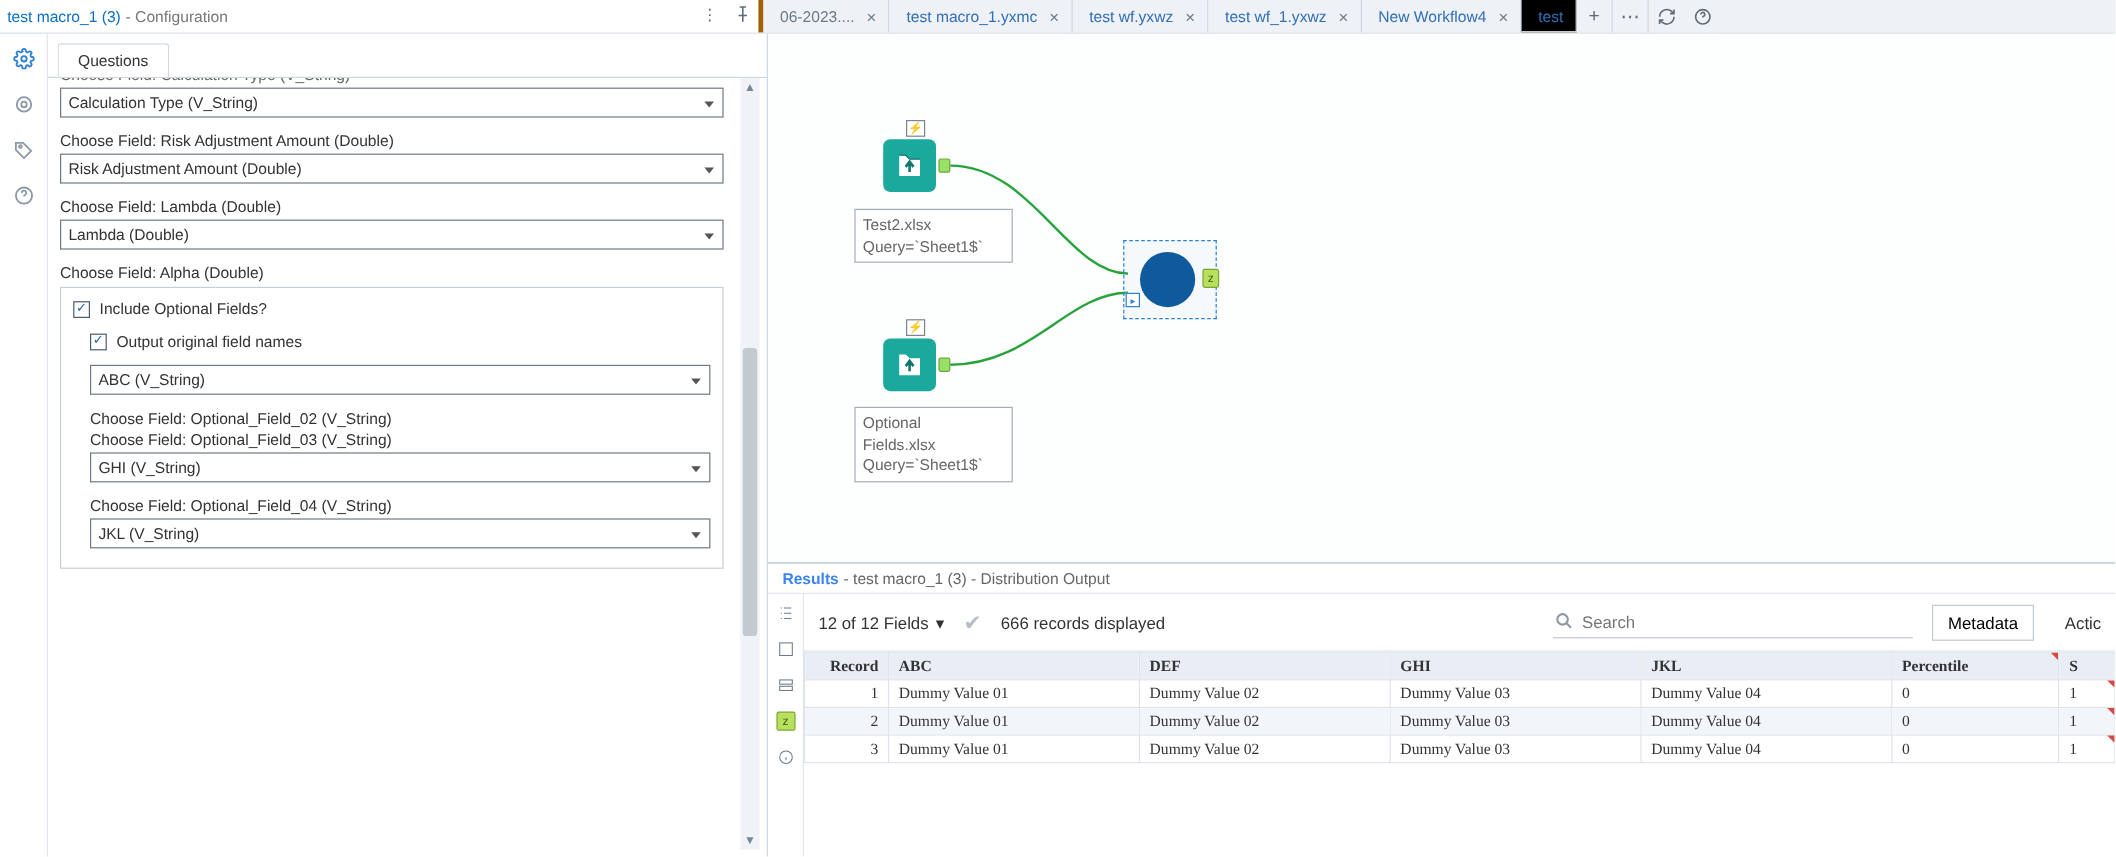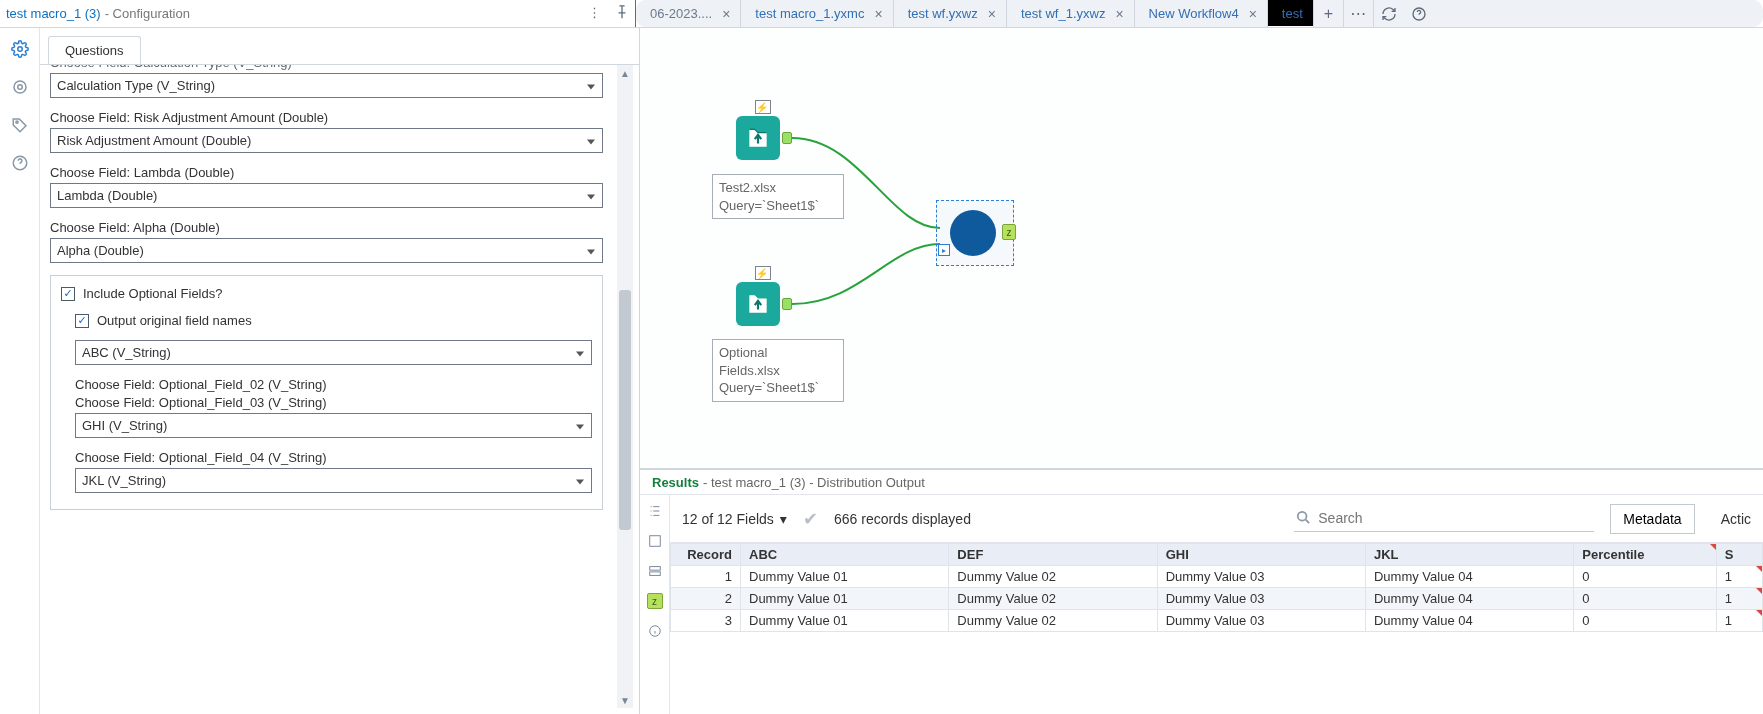--- a/index.html
+++ b/index.html
@@ -20,42 +20,41 @@
   display: flex;
   align-items: stretch;
   height: 28px;
   border-bottom: 1px solid #d0d7de;
 }
 .titlearea {
   flex: 0 0 636px;
   display: flex;
   align-items: center;
   padding-left: 6px;
-  border-right: 1px solid #a16207;
+  border-right: 4px solid #a16207;
   background: #fff;
   position: relative;
 }
 .titlearea .title-main { color: #0b70c3; font-size: 13px; }
 .titlearea .title-sub  { color: #777;   font-size: 13px; margin-left: 4px; }
 .titlearea .title-actions {
   position: absolute;
   right: 6px;
   display: flex;
   gap: 14px;
   color: #5f6b7c;
 }
 .titlearea .title-actions span { cursor: pointer; }
 
 .tabstrip {
   flex: 1;
   display: flex;
   align-items: stretch;
   background: #eef1f5;
   overflow: hidden;
-  border-radius: 10px;
 }
 .tab {
   display: flex;
   align-items: center;
   padding: 0 10px 0 14px;
   border-right: 1px solid #d0d7de;
   color: #316fb6;
   font-size: 13px;
   cursor: pointer;
   white-space: nowrap;
@@ -278,21 +277,21 @@
 
 
 .resultsheader {
   height: 26px;
   border-top: 2px solid #d0d7de;
   display:flex; align-items:center;
   padding-left: 12px;
   font-size: 13px;
   color:#666;
 }
-.resultsheader b { color:#15803d; font-weight:600; margin-right:4px;}
+.resultsheader b { color:#3b82f6; font-weight:600; margin-right:4px;}
 .resultsbody {
   flex: 0 0 220px;
   display:flex;
   border-top: 1px solid #e2e6ec;
   overflow:hidden;
 }
 .res-sidebar {
   flex: 0 0 30px;
   border-right: 1px solid #e2e6ec;
   display:flex; flex-direction:column; align-items:center;
@@ -322,21 +321,21 @@
   gap:8px;
 }
 .res-toolbar .search input {
   border:none; outline:none; font-size:14px; flex:1; color:#333;
 }
 .res-toolbar .meta-btn {
   border:1px solid #c3c9d0; padding:6px 12px; font-size:14px; background:#fff; cursor:pointer;
 }
 .res-toolbar .actions { font-size:14px; color:#333; padding-left:10px;}
 .res-table { flex:1; overflow:auto;}
-table { border-collapse: collapse; width: max-content; min-width:100%;}
+table { border-collapse: collapse; width: max-content; min-width:100%;font-family:Liberation Serif, serif;}
 th, td {
   border: 1px solid #dfe4ea;
   padding: 3px 8px;
   font-size: 13px;
   text-align: left;
   white-space: nowrap;
 }
 th { background:#e9eef6; font-weight:600; position:relative;}
 th.record, td.record { text-align:right; width:70px;}
 tr.even td { background:#f2f5fa; }
@@ -457,23 +456,20 @@
         <div class="selectwrap">
           <div class="select">Risk Adjustment Amount (Double)</div>
         </div>
 
         <div class="lbl">Choose Field: Lambda (Double)</div>
         <div class="selectwrap">
           <div class="select">Lambda (Double)</div>
         </div>
 
         <div class="lbl">Choose Field: Alpha (Double)</div>
-        <div class="selectwrap">
-          <div class="select">Alpha (Double)</div>
-        </div>
 
         <div class="grp">
           <label class="chk">
             <span class="chkbox">✓</span>
             <span>Include Optional Fields?</span>
           </label>
 
           <div class="sub">
             <label class="chk">
               <span class="chkbox">✓</span>

